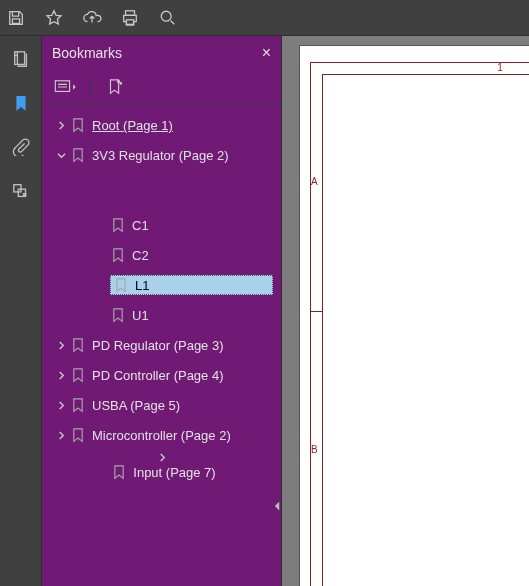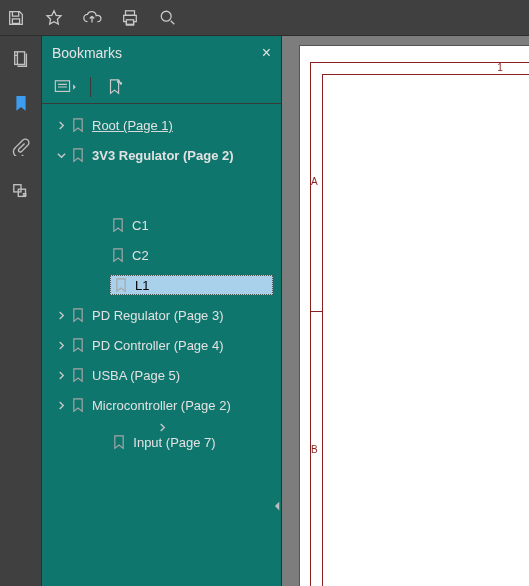--- a/index.html
+++ b/index.html
@@ -43,21 +43,21 @@
     padding-top: 12px;
     gap: 22px;
   }
   .strip-icon { width:22px; height:22px; display:flex; align-items:center; justify-content:center; cursor:pointer; }
   .strip-icon svg { stroke:#c0c0c0; fill:none; stroke-width:1.5; }
   .strip-icon.active svg { stroke:#3d9ef0; fill:#3d9ef0; }
 
   
   .panel {
     width: 240px;
-    background: #0f766e;
+    background: #701a75;
     border-right: 1px solid #2e2e2e;
     display: flex;
     flex-direction: column;
     position: relative;
   }
   .panel-header {
     height: 34px;
     display: flex;
     align-items: center;
     justify-content: space-between;
@@ -269,21 +269,21 @@
           </span>
           <span class="label-wrap">
             <span class="bm-icon">
               <svg viewBox="0 0 14 18" width="12" height="15">
                 <path d="M2 1h10v15l-5-4-5 4z"></path>
               </svg>
             </span>
             <span class="label">Root (Page 1)</span>
           </span>
         </div>
-        <div class="node" style="padding-left: 8px; font-weight: bold;">
+        <div class="node" style="padding-left: 8px;">
           <span class="arrow">
             <svg viewBox="0 0 10 10" width="9" height="9">
               <path d="M1 3l4 4 4-4" fill="none" stroke="#c9c9c9" stroke-width="1.5"></path>
             </svg>
           </span>
           <span class="label-wrap">
             <span class="bm-icon">
               <svg viewBox="0 0 14 18" width="12" height="15">
                 <path d="M2 1h10v15l-5-4-5 4z"></path>
               </svg>
@@ -315,20 +315,31 @@
         </div>
         <div class="node selected" style="padding-left: 48px;">
           <span class="arrow placeholder"></span>
           <span class="label-wrap">
             <span class="bm-icon">
               <svg viewBox="0 0 14 18" width="12" height="15">
                 <path d="M2 1h10v15l-5-4-5 4z"></path>
               </svg>
             </span>
             <span class="label">L1</span>
+          </span>
+        </div>
+        <div class="node" style="padding-left: 48px;">
+          <span class="arrow placeholder"></span>
+          <span class="label-wrap">
+            <span class="bm-icon">
+              <svg viewBox="0 0 14 18" width="12" height="15">
+                <path d="M2 1h10v15l-5-4-5 4z"></path>
+              </svg>
+            </span>
+            <span class="label">U1</span>
           </span>
         </div>
         <div class="node" style="padding-left: 8px;">
           <span class="arrow">
             <svg viewBox="0 0 10 10" width="9" height="9">
               <path d="M3 1l4 4-4 4" fill="none" stroke="#c9c9c9" stroke-width="1.5"></path>
             </svg>
           </span>
           <span class="label-wrap">
             <span class="bm-icon">

